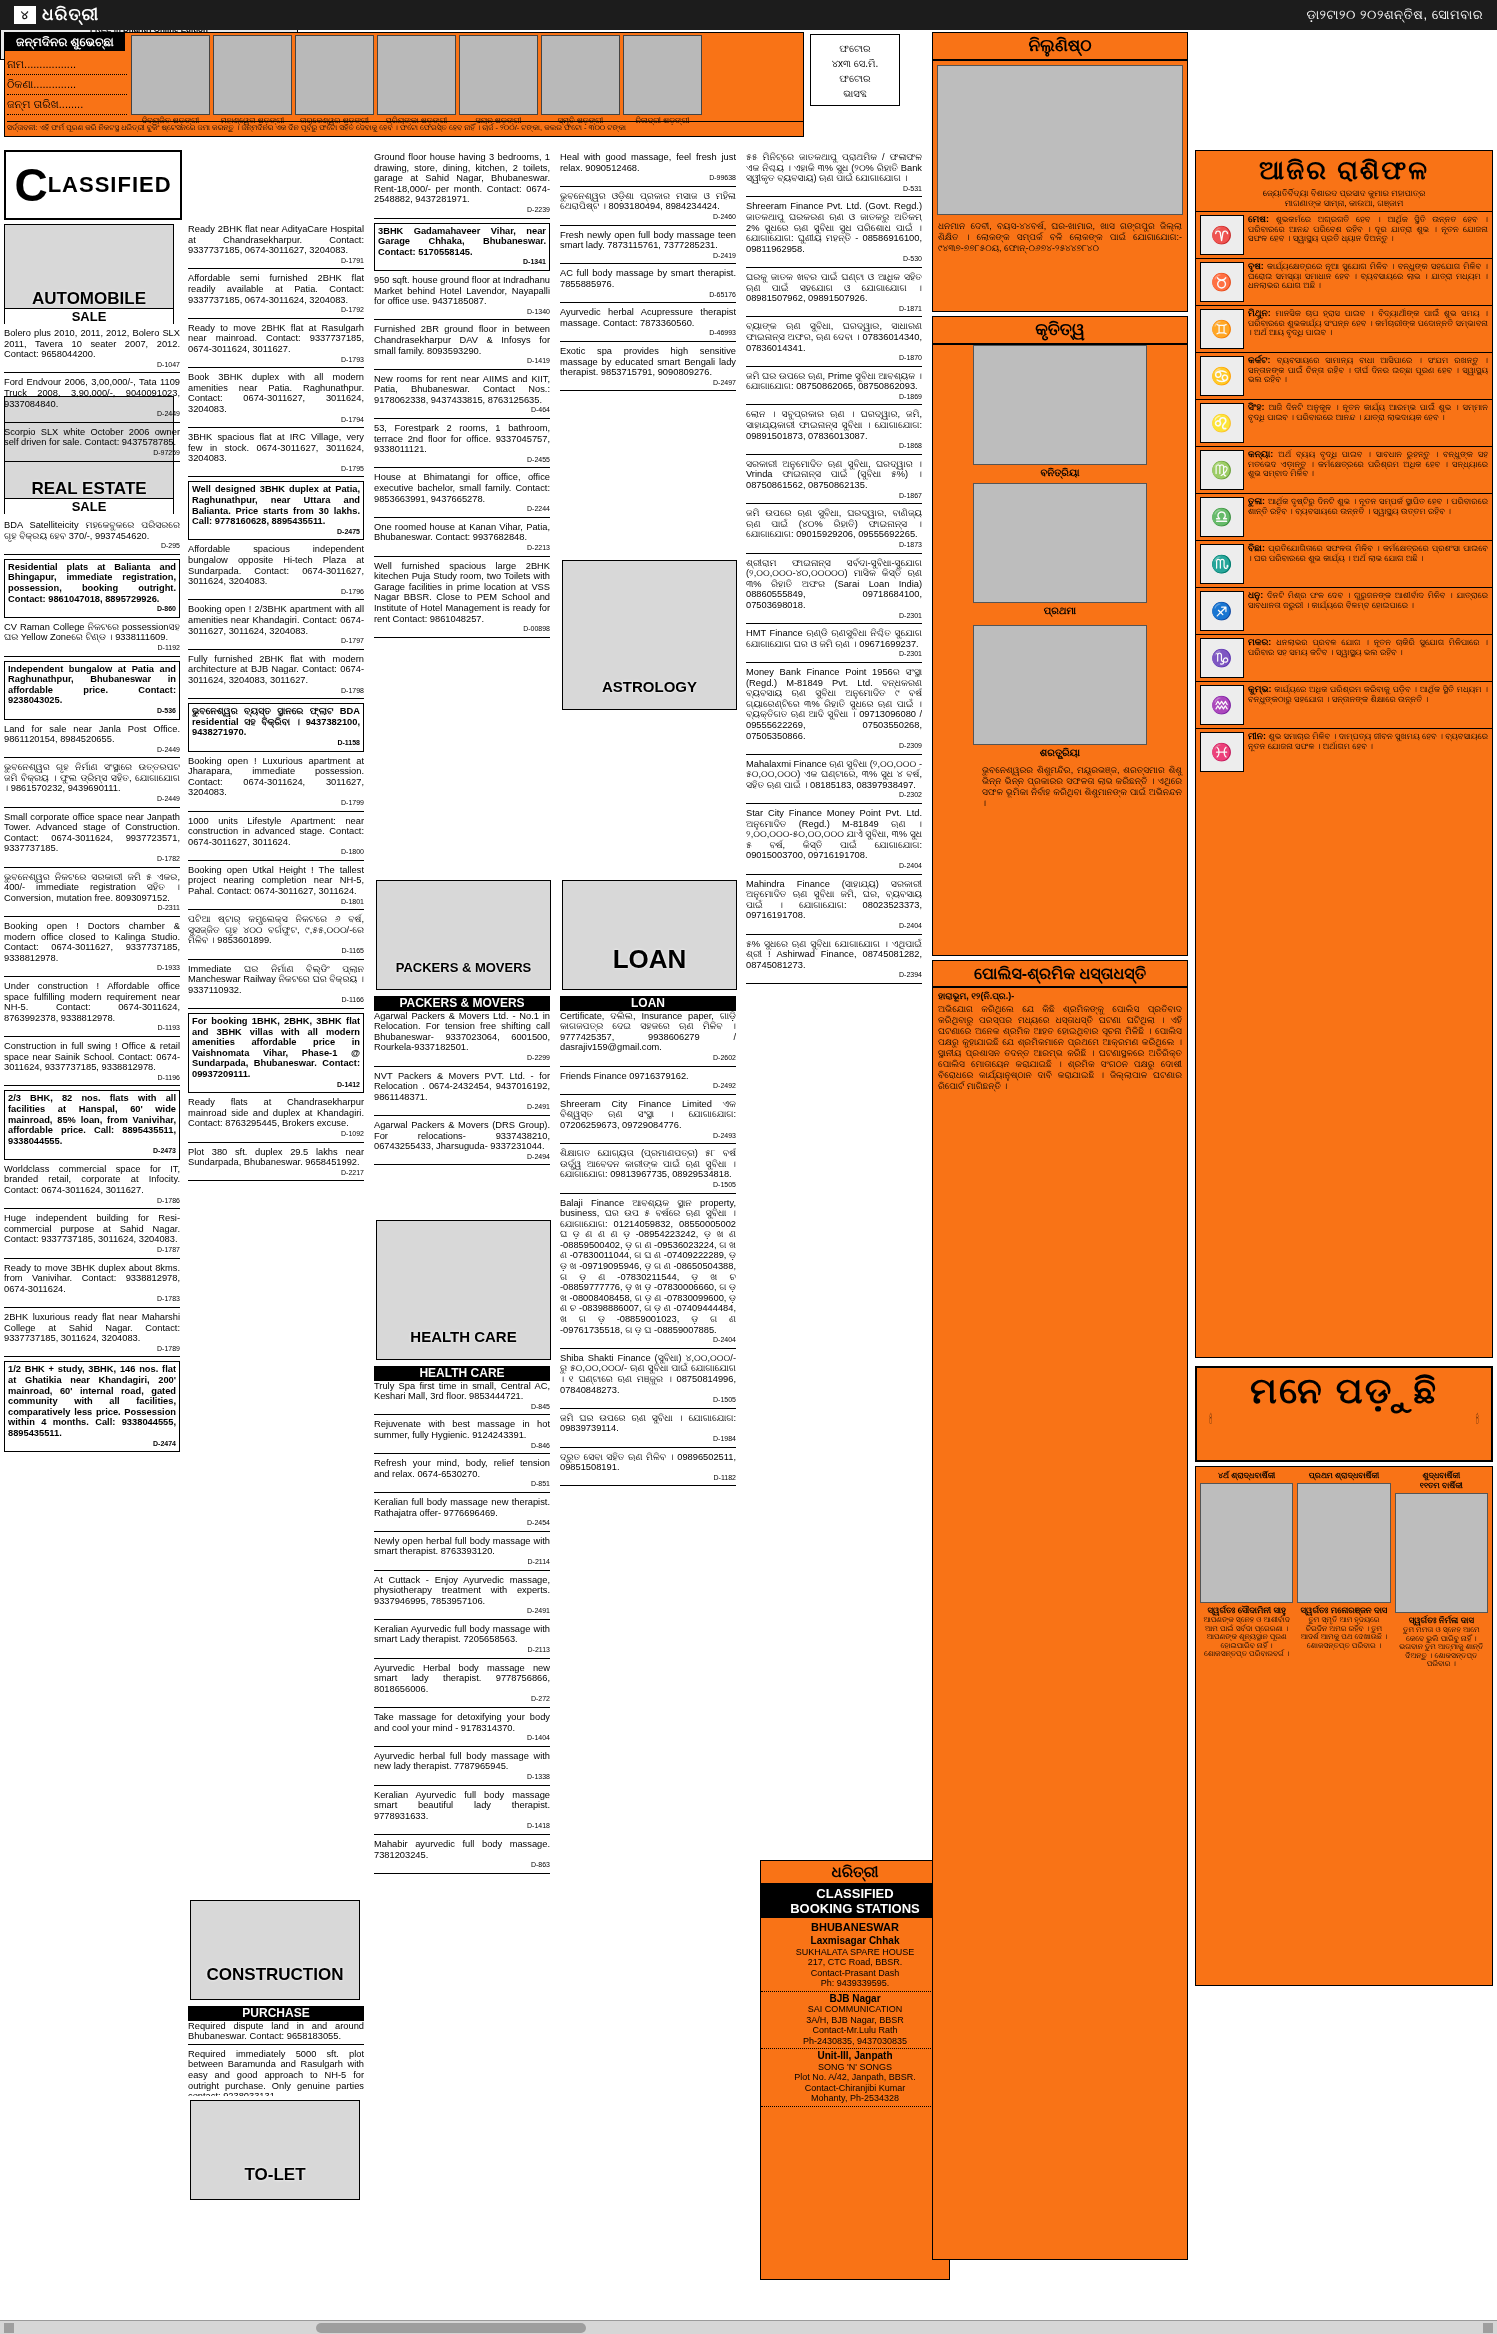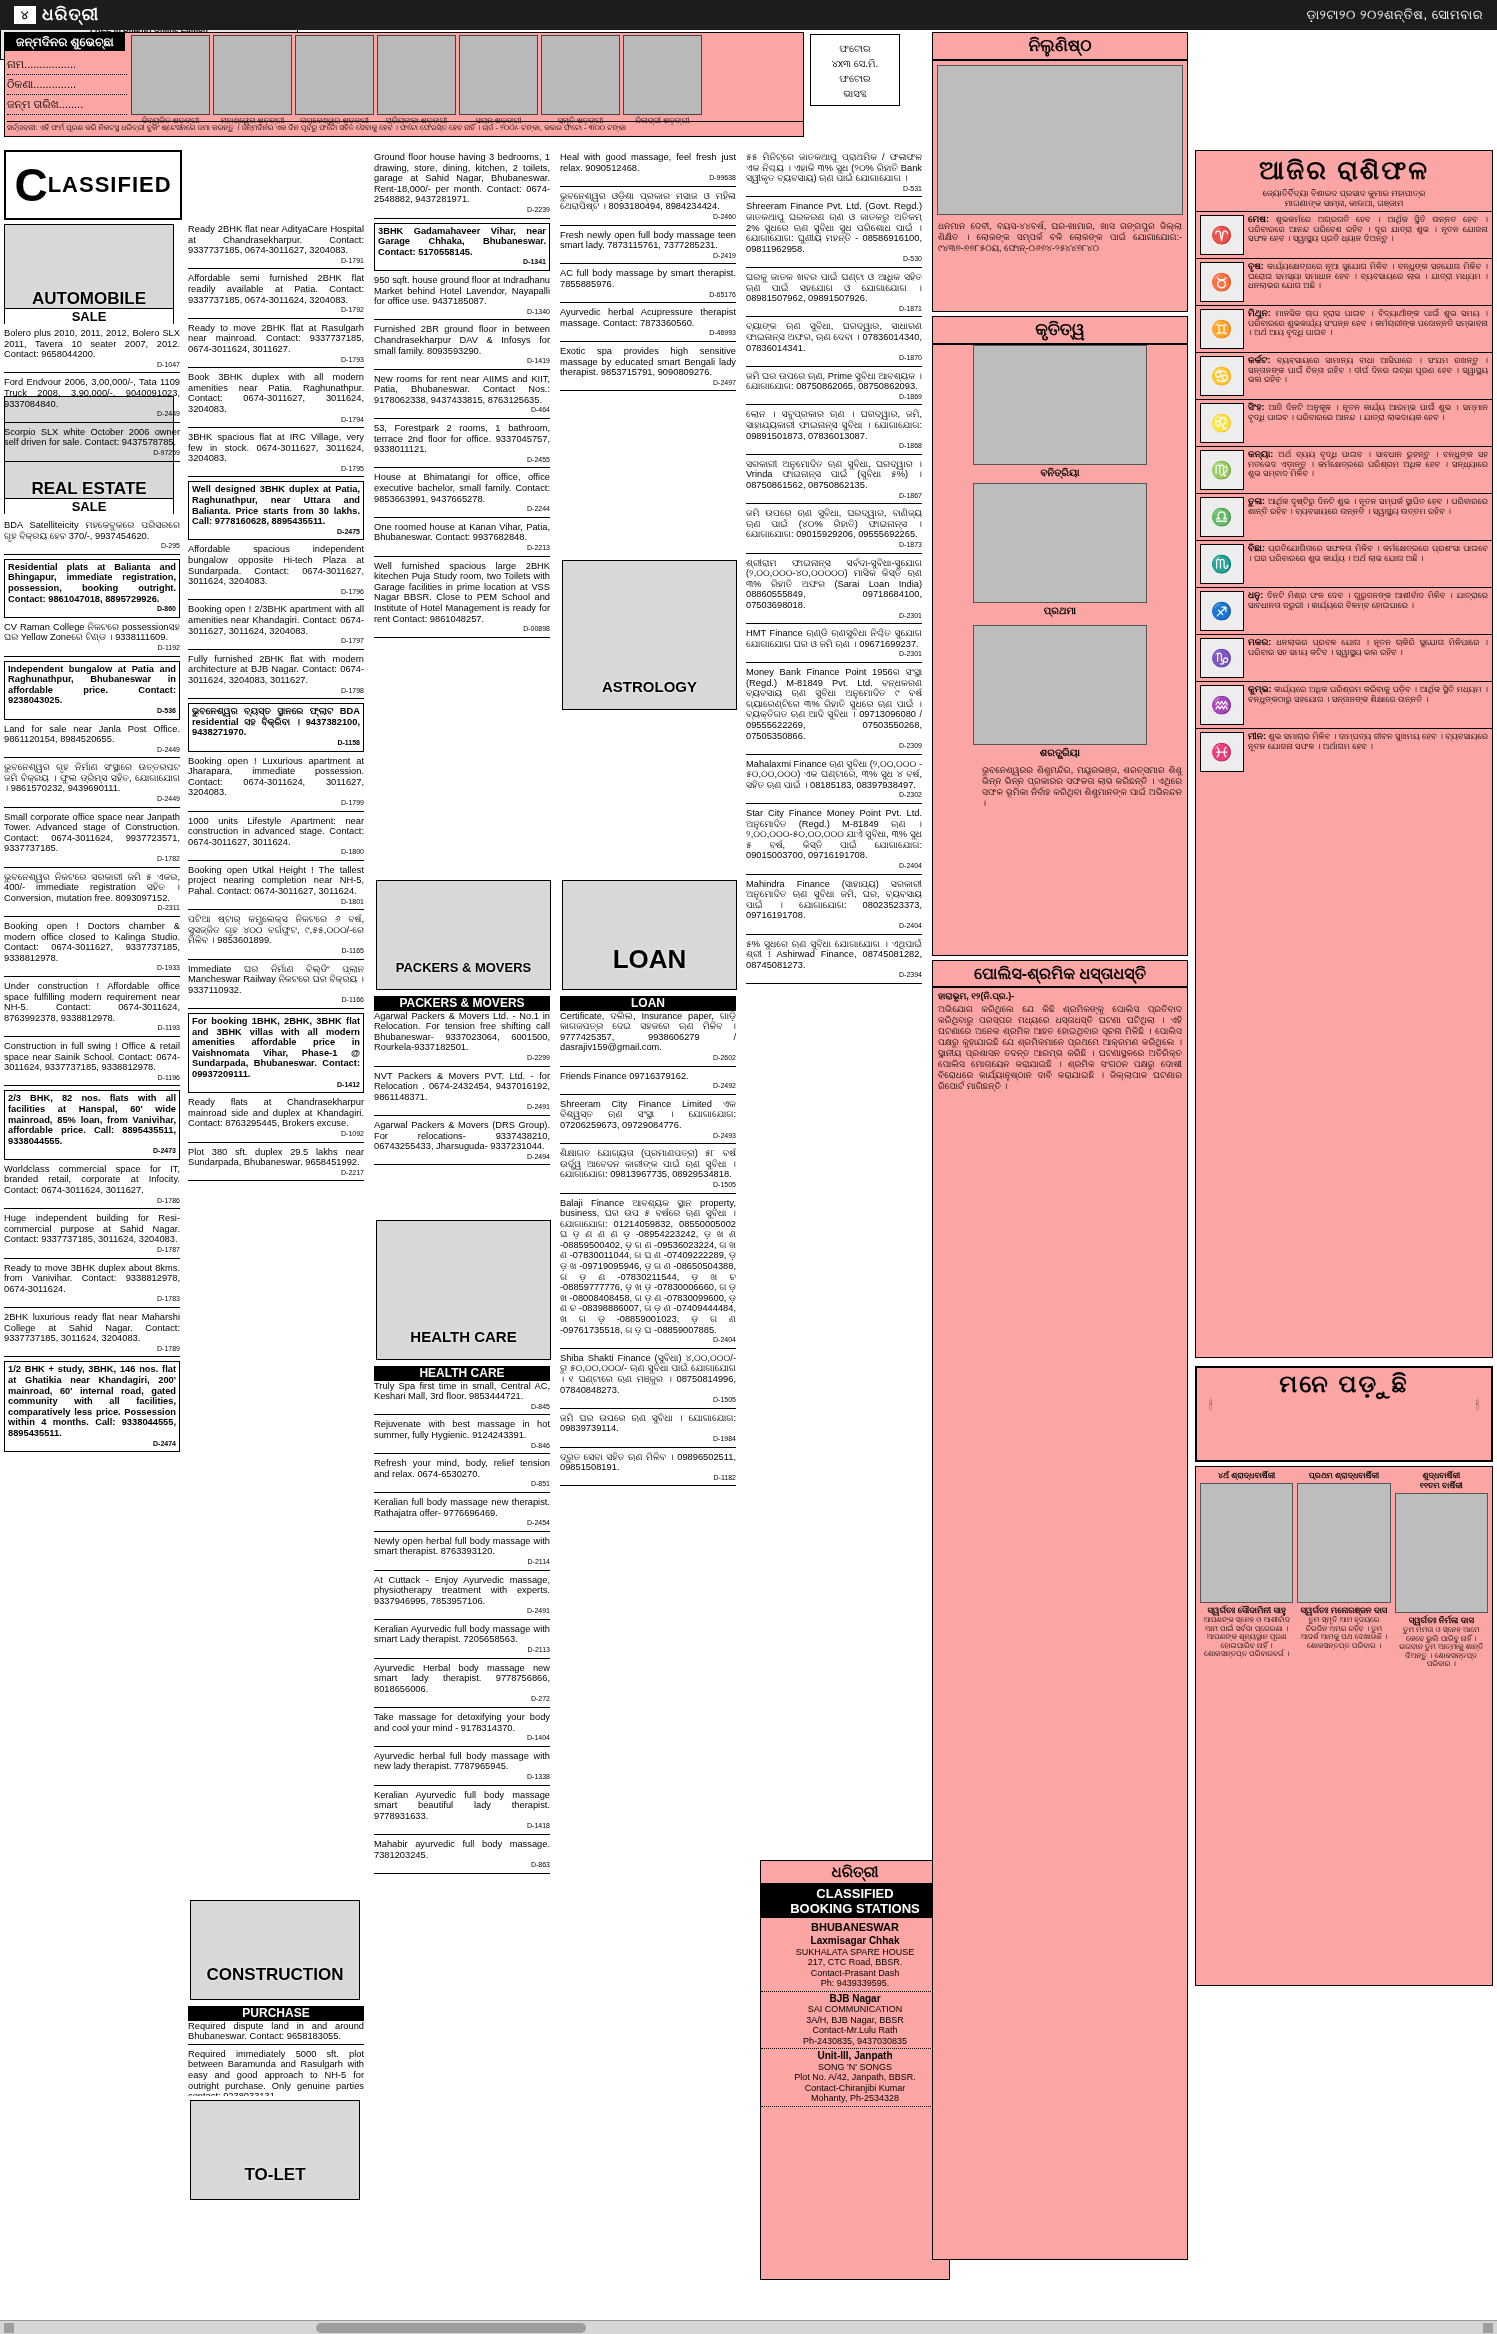--- a/index.html
+++ b/index.html
@@ -24,21 +24,21 @@
     display:flex; align-items:center; gap:6px;
     font-size:17px; font-weight:bold; letter-spacing:1px;
   }
   .masthead .logo .mark {
     display:inline-block; width:22px; height:18px; background:#fff; color:#1c1c1c;
     font-size:12px; font-weight:bold; text-align:center; line-height:18px;
   }
   .masthead .date { font-size:13px; letter-spacing:.5px; }
 
   
-  .box { position:absolute; border:1px solid #000; background:#fca5a5; }
+  .box { position:absolute; border:1px solid #000; background:#f97316; }
   .hdr-band {
     background:#000; color:#fff; font-size:12px; font-weight:bold;
     text-align:center; padding:2px 0;
   }
 
   
   #greet { left:4px; top:32px; width:800px; height:105px; }
   #greet .title {
     position:absolute; left:0; top:0; width:120px; height:18px;
     background:#000; color:#fff; font-size:12px; font-weight:bold;
@@ -109,21 +109,21 @@
   }
   .sign .sym {
     flex:0 0 44px; height:40px; border:1px solid #000; background:#ededed;
     display:flex; align-items:center; justify-content:center; font-size:17px;
   }
   .sign .txt { flex:1; font-size:8.3px; line-height:9.6px; text-align:justify; }
   .sign .txt b { font-size:9px; }
 
   
   #mane { left:1195px; top:1366px; width:298px; height:96px; border:2px solid #000; }
-  #mane .t { font-size:24px; font-weight:bold; text-align:center; padding-top:2px; letter-spacing:2px;}
+  #mane .t { font-size:36px; font-weight:bold; text-align:center; padding-top:2px; letter-spacing:2px;}
   #mane .lamps { display:flex; justify-content:space-between; padding:0 12px; font-size:12px;}
   #mane-photos { left:1195px; top:1466px; width:298px; height:230px; display:flex; gap:4px; padding:4px; }
   #mane-photos .cell { flex:1; text-align:center; }
   #mane-photos .cell .cap { font-size:8px; font-weight:bold; }
   #mane-photos .cell .ph { width:100%; height:120px; background:#bdbdbd; border:1px solid #555; margin-top:2px;}
   #mane-photos .cell .nm { font-size:8.5px; font-weight:bold; margin-top:2px; }
   #mane-photos .cell .ad { font-size:7.5px; line-height:8.6px; }
 
   #promo {
     left:1195px; top:2205px; width:298px; height:60px; border:1px solid #000;

